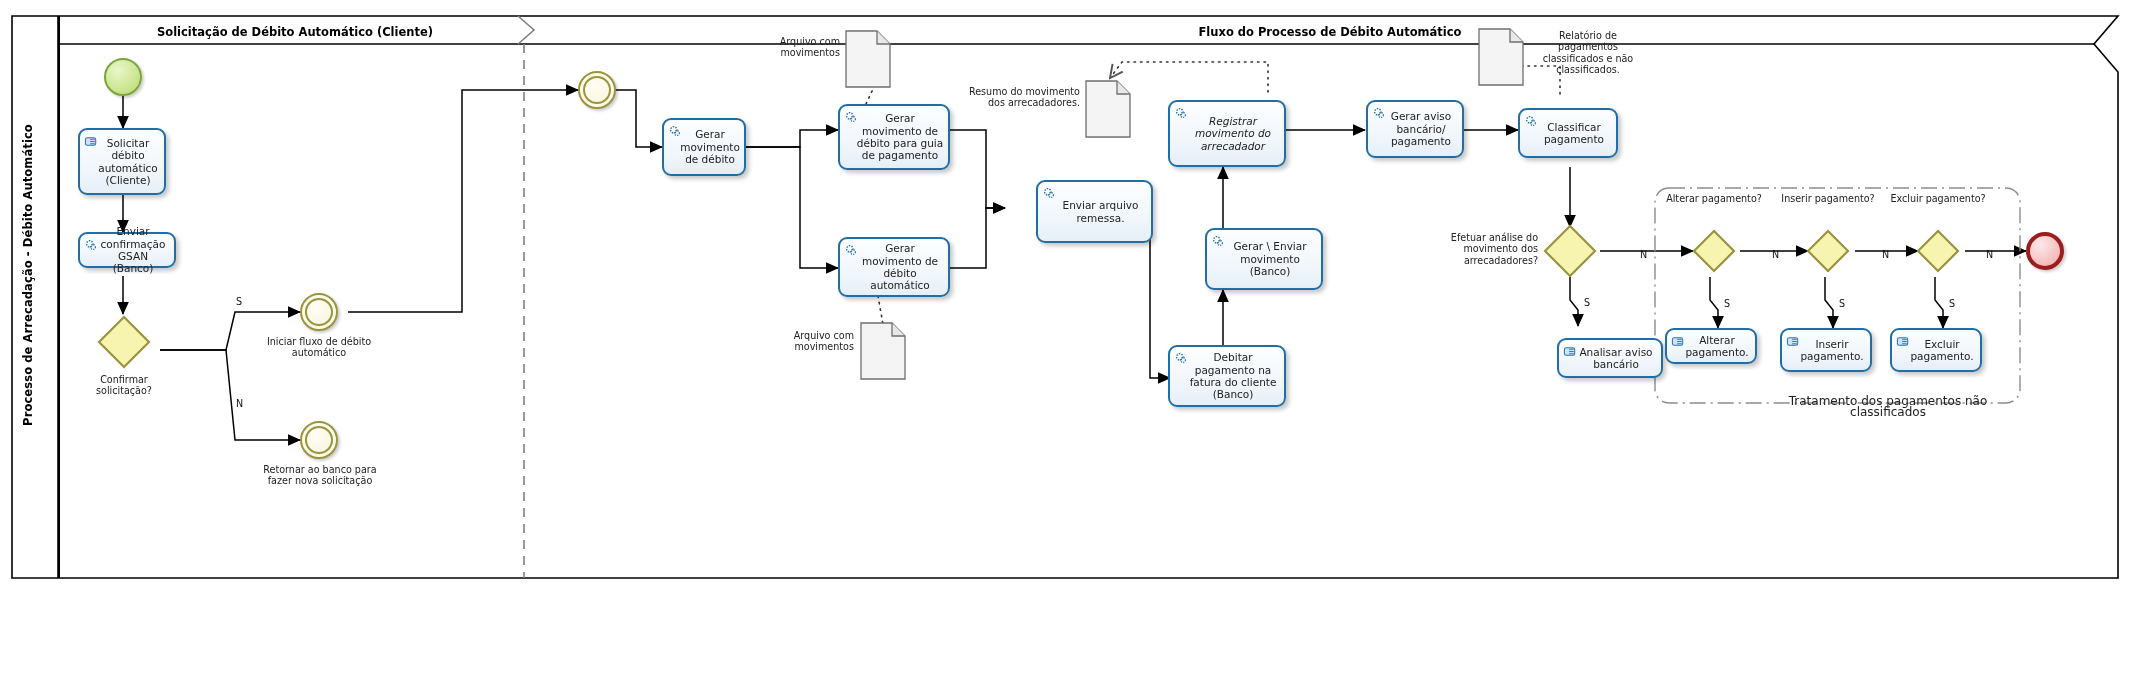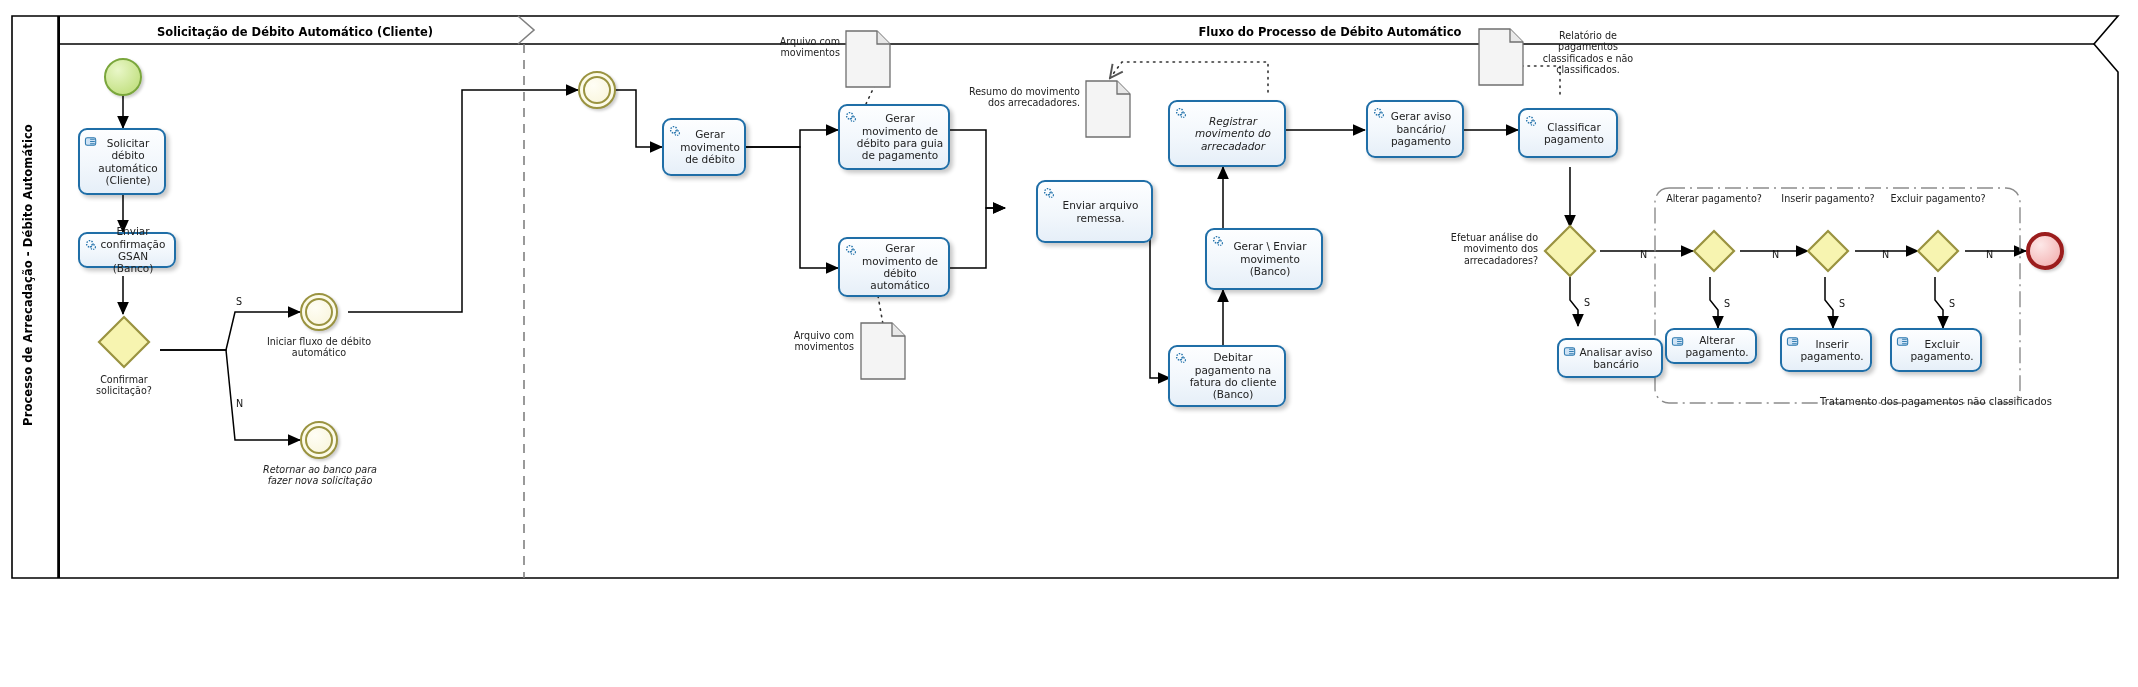--- a/index.html
+++ b/index.html
@@ -51,21 +51,21 @@
   .gw-cap{position:absolute;font-size:9.6px;line-height:11.3px;color:#222;text-align:center;}
 
   
   .dobj{position:absolute;}
   .dobj-cap{position:absolute;font-size:9.6px;line-height:11.3px;color:#222;text-align:center;}
 
   
   .flab{position:absolute;font-size:9.6px;color:#111;}
 
   
-  .grp-cap{position:absolute;font-size:10px;line-height:11.3px;color:#222;text-align:center;margin-left:48px;}
+  .grp-cap{position:absolute;font-size:12px;line-height:11.3px;color:#222;text-align:center;}
 </style>
 </head>
 <body>
 
 <div id="canvas">
 
   <svg class="layer">
 
     <path d="M12,16 L2090,16 L2118,16 L2094,44 L2118,72 L2118,578 L12,578 Z" fill="none" stroke="#000" stroke-width="1.6"></path>
 
@@ -157,21 +157,21 @@
   <div class="ev ev-start" style="left:104px;top:58px;width:38px;height:38px;"></div>
 
   <div class="ev ev-inter" style="left:300px;top:293px;width:38px;height:38px;">
     <div class="inner"></div>
   </div>
   <div class="ev-caption" style="left:258px;top:336px;width:122px;">Iniciar fluxo de débito automático</div>
 
   <div class="ev ev-inter" style="left:300px;top:421px;width:38px;height:38px;">
     <div class="inner"></div>
   </div>
-  <div class="ev-caption" style="left:254px;top:464px;width:132px;font-style:italic;">Retornar ao banco para fazer nova solicitação</div>
+  <div class="ev-caption" style="left:254px;top:464px;width:132px;">Retornar ao banco para fazer nova solicitação</div>
 
   <div class="ev ev-inter" style="left:578px;top:71px;width:38px;height:38px;">
     <div class="inner"></div>
   </div>
 
   <div class="ev ev-end" style="left:2026px;top:232px;width:38px;height:38px;"></div>
 
   <div class="gw" style="left:96px;top:314px;width:56px;height:56px;">
     <svg width="56" height="56" style="overflow:visible">
       <polygon points="28,3 53,28 28,53 3,28" fill="#f7f4b0" stroke="#9a9340" stroke-width="2.2"></polygon>

